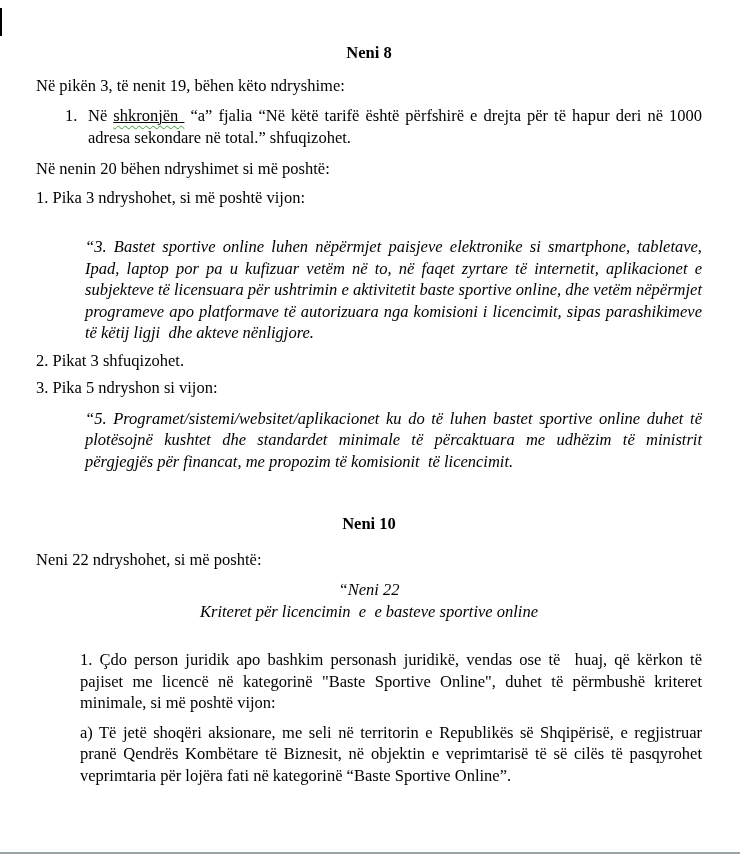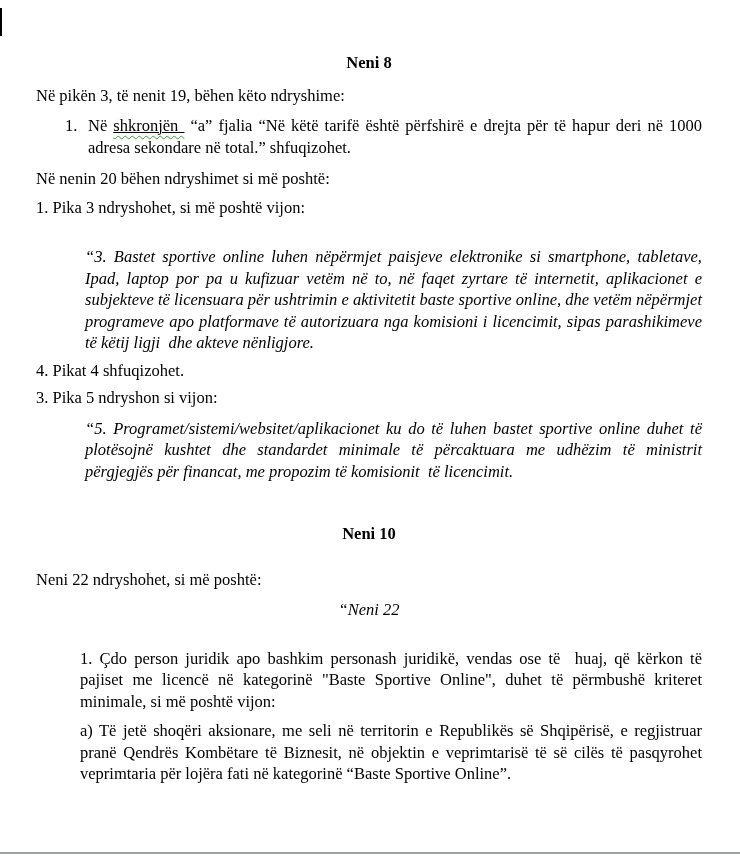--- a/index.html
+++ b/index.html
@@ -61,21 +61,21 @@
   }
   .u-line {
     text-decoration: underline;
     text-decoration-thickness: 1px;
   }
   .squiggle {
     text-decoration: underline wavy #3aa33a;
     text-decoration-thickness: 1px;
     text-underline-offset: 4px;
   }
-  .mt-14 { margin-top: 24px; }
+  .mt-14 { margin-top: 14px; }
   .mt-11 { margin-top: 11px; }
   .mt-9  { margin-top: 9px; }
   .mt-30 { margin-top: 30px; }
   .mt-10 { margin-top: 10px; }
   .mt-7  { margin-top: 7px; }
   .mt-28 { margin-top: 28px; }
   .mt-6  { margin-top: 6px; }
   .mt-41 { margin-top: 41px; }
   .mt-27 { margin-top: 27px; }
   .mt-8  { margin-top: 8px; }
@@ -113,31 +113,32 @@
     <span class="list-body"><span>Në </span><span class="u-line"><span class="squiggle">shkronjën </span></span><span> “a” fjalia “Në këtë tarifë është përfshirë e drejta për të hapur deri në 1000 adresa sekondare në total.” shfuqizohet.</span></span>
   </div>
 
 
   <p class="para mt-10">Në nenin 20 bëhen ndryshimet si më poshtë:</p>
 
   <p class="para mt-7">1. Pika 3 ndryshohet, si më poshtë vijon:</p>
 
   <p class="quote mt-28">“3. Bastet sportive online luhen nëpërmjet paisjeve elektronike si smartphone, tabletave, Ipad, laptop por pa u kufizuar vetëm në to, në faqet zyrtare të internetit, aplikacionet e subjekteve të licensuara për ushtrimin e aktivitetit baste sportive online, dhe vetëm nëpërmjet programeve apo platformave të autorizuara nga komisioni i licencimit, sipas parashikimeve të këtij ligji  dhe akteve nënligjore.</p>
 
-  <p class="para mt-6">4. Pikat 4 shfuqizohet.</p>
+  <p class="para mt-6">2. Pikat 3 shfuqizohet.</p>
 
   <p class="para mt-6">3. Pika 5 ndryshon si vijon:</p>
 
   <p class="quote mt-9">“5. Programet/sistemi/websitet/aplikacionet ku do të luhen bastet sportive online duhet të plotësojnë kushtet dhe standardet minimale të përcaktuara me udhëzim të ministrit përgjegjës për financat, me propozim të komisionit  të licencimit.</p>
 
   <p class="heading mt-41">Neni 10</p>
 
   <p class="para mt-14">Neni 22 ndryshohet, si më poshtë:</p>
 
   <p class="centered mt-9">“Neni 22</p>
+  <p class="centered">Kriteret për licencimin  e  e basteve sportive online</p>
 
   <p class="para justify mt-27">1. Çdo person juridik apo bashkim personash juridikë, vendas ose të  huaj, që kërkon të pajiset me licencë në kategorinë "Baste Sportive Online", duhet të përmbushë kriteret minimale, si më poshtë vijon:</p>
 
   <p class="para justify mt-8">a) Të jetë shoqëri aksionare, me seli në territorin e Republikës së Shqipërisë, e regjistruar pranë Qendrës Kombëtare të Biznesit, në objektin e veprimtarisë të së cilës të pasqyrohet veprimtaria për lojëra fati në kategorinë “Baste Sportive Online”.</p>
 
 </div>
 
 <div class="window-bottom-border"></div>
 
 </body></html>

